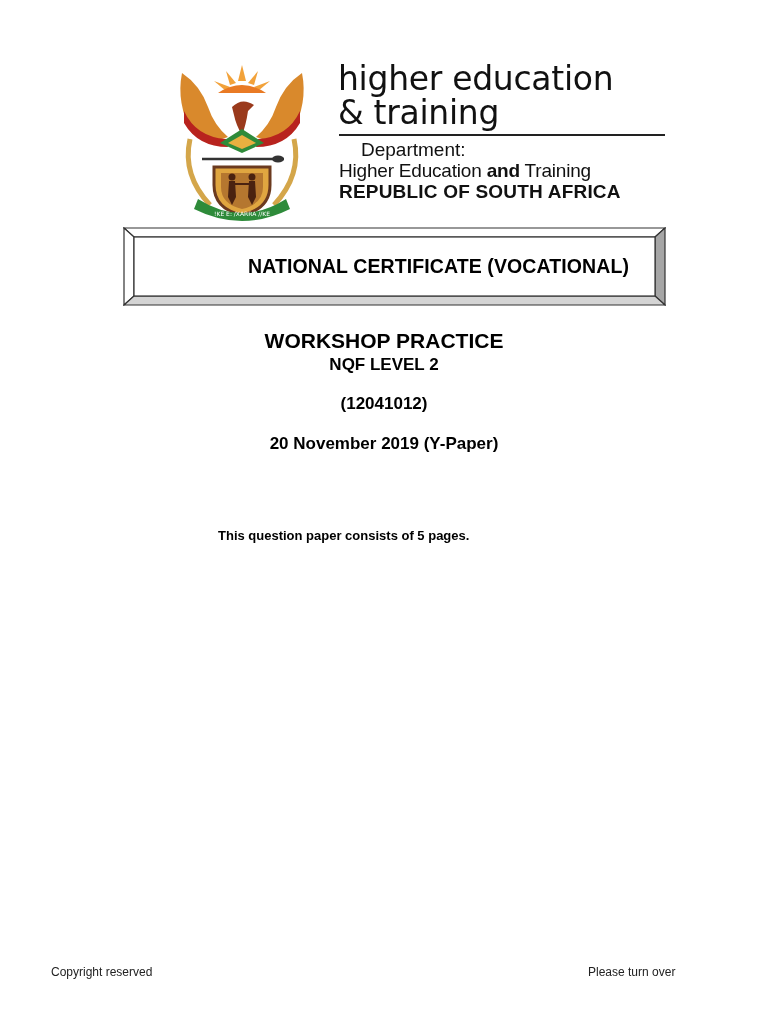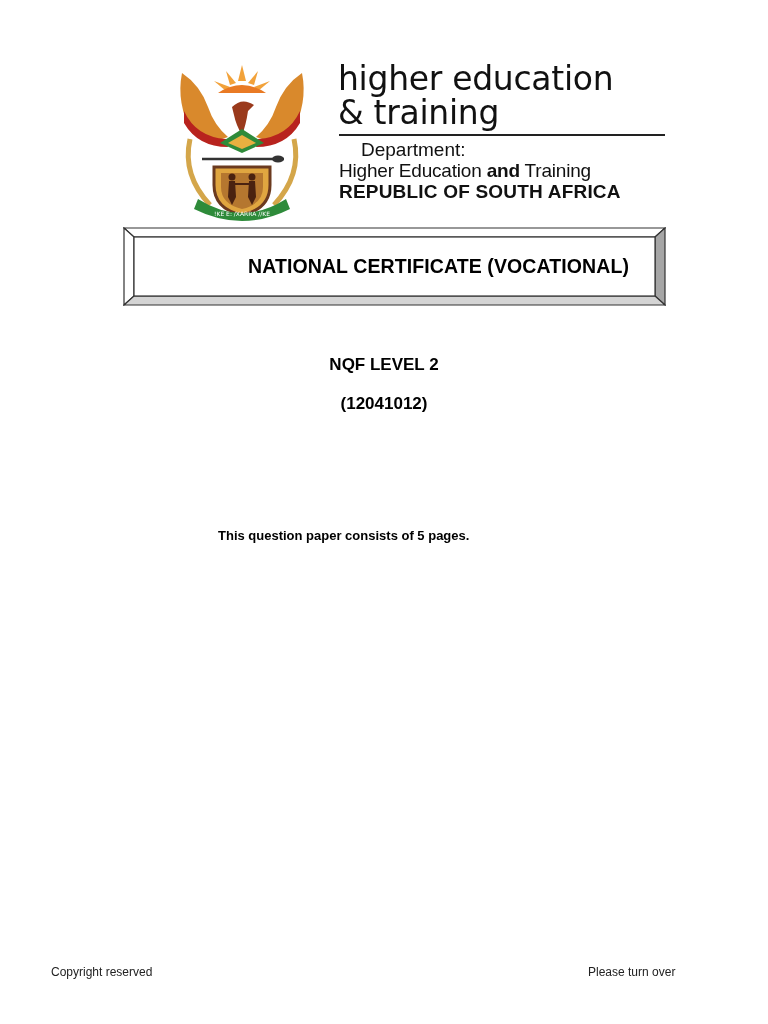--- a/index.html
+++ b/index.html
@@ -108,20 +108,22 @@
 
       <polygon points="542,1 542,78 532,69 532,10" fill="#a6a6a6" stroke="#333" stroke-width="1.2"></polygon>
 
       <polygon points="1,78 542,78 532,69 11,69" fill="#d4d4d4" stroke="#333" stroke-width="1.2"></polygon>
 
       <rect x="11" y="10" width="521" height="59" fill="#ffffff" stroke="#333" stroke-width="1.2"></rect>
     </svg>
     <div class="frame-title">NATIONAL CERTIFICATE (VOCATIONAL)</div>
   </div>
 
+  <div class="center subject">WORKSHOP PRACTICE</div>
   <div class="center level">NQF LEVEL 2</div>
   <div class="center code">(12041012)</div>
+  <div class="center date">20 November 2019 (Y-Paper)</div>
 
   <div class="pages-note">This question paper consists of 5 pages.</div>
 
   <div class="footer-left">Copyright reserved</div>
   <div class="footer-right">Please turn over</div>
 </div>
 
 </body></html>

